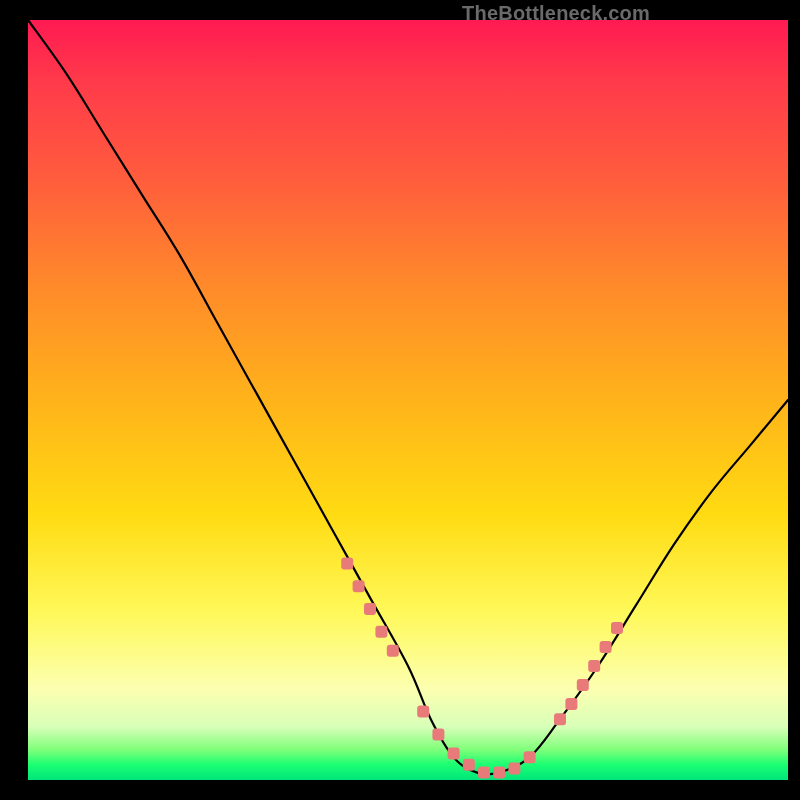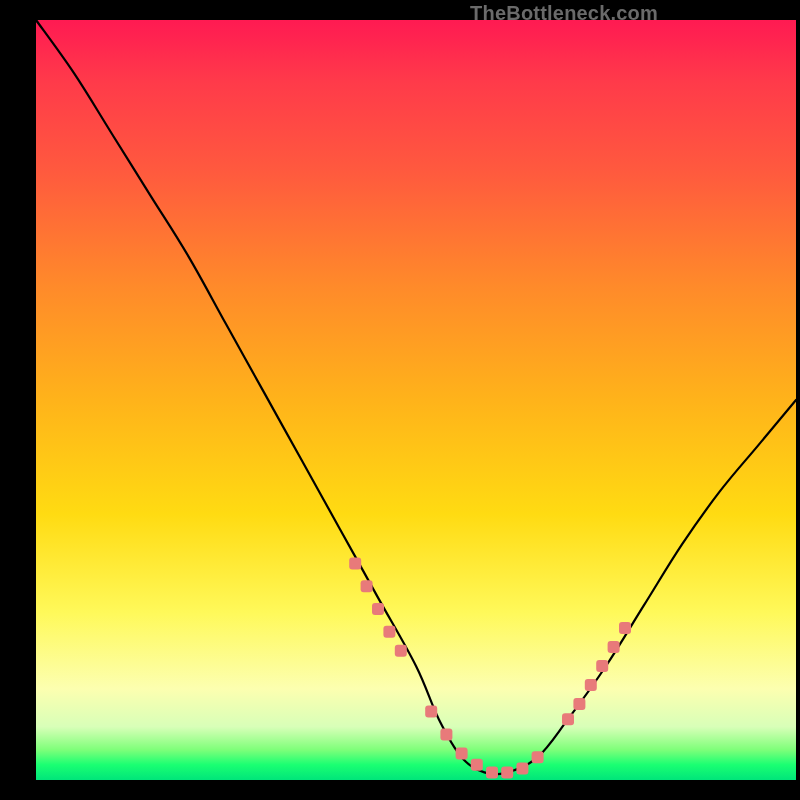--- a/index.html
+++ b/index.html
@@ -5,21 +5,21 @@
   html, body {
     margin: 0;
     padding: 0;
     width: 800px;
     height: 800px;
     background: #000;
     overflow: hidden;
   }
   .frame {
     position: absolute;
-    left: 16px;
+    left: 8px;
     top: 0;
     width: 648px;
     height: 800px;
     background: #000;
   }
   .plot-area {
     position: absolute;
     left: 20px;
     top: 20px;
     width: 760px;

